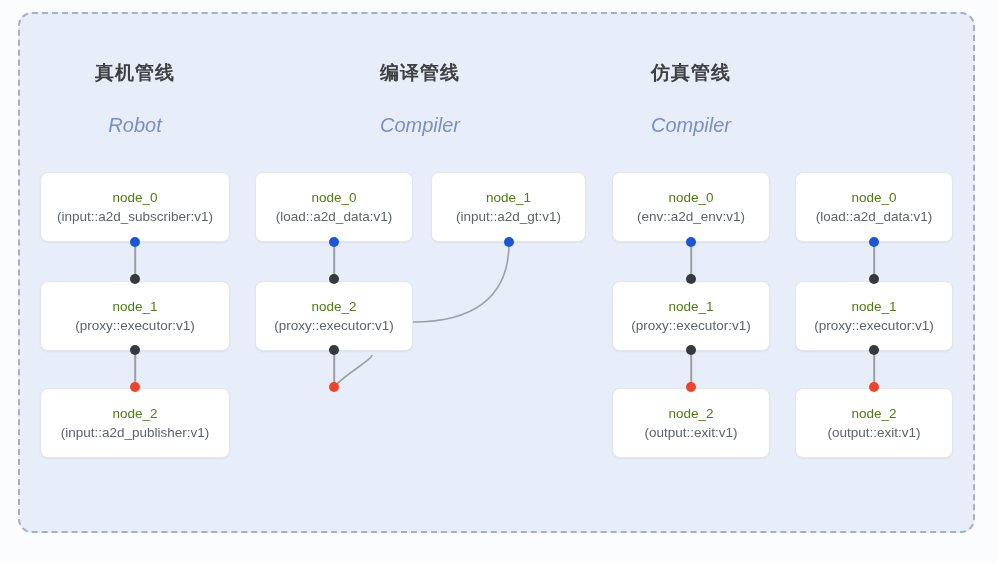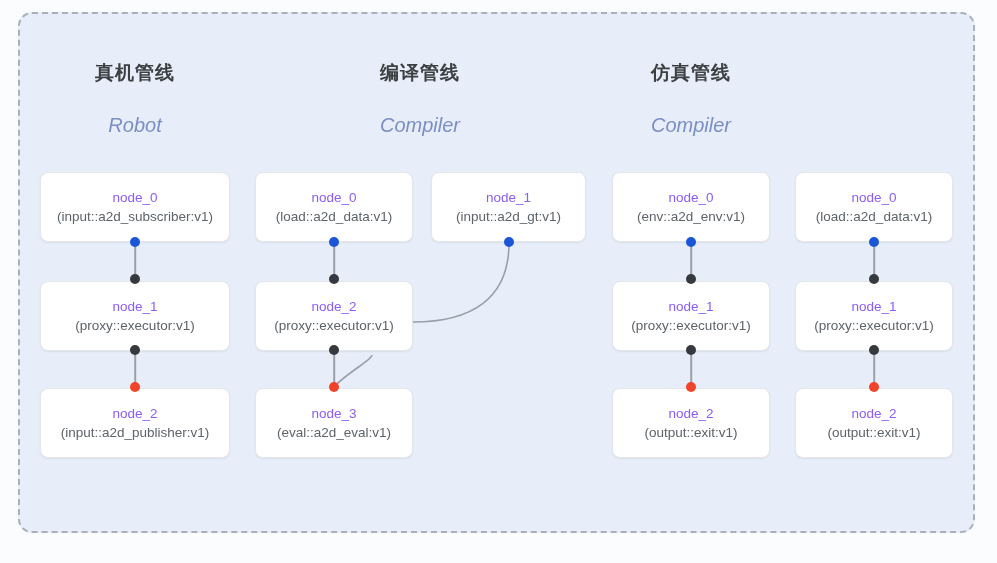--- a/index.html
+++ b/index.html
@@ -66,21 +66,21 @@
     border-radius: 8px;
     box-shadow: 0 1px 2px rgba(30,40,60,0.07);
     display: flex;
     flex-direction: column;
     align-items: center;
     justify-content: center;
     z-index: 3;
   }
   .node-title {
     font-size: 13.5px;
-    color: #8b5cf6;
+    color: #4d7c0f;
     line-height: 19px;
   }
   .node-sub {
     font-size: 13.5px;
     color: #5d6368;
     line-height: 19px;
     white-space: nowrap;
     text-align: center;
   }
 
@@ -159,24 +159,20 @@
     <div class="node-title">node_0</div>
     <div class="node-sub">(load::a2d_data:v1)</div>
   </div>
   <div class="node" style="left:431px; top:172px; width:155px; height:70px;">
     <div class="node-title">node_1</div>
     <div class="node-sub">(input::a2d_gt:v1)</div>
   </div>
   <div class="node" style="left:255px; top:281px; width:158px; height:70px;">
     <div class="node-title">node_2</div>
     <div class="node-sub">(proxy::executor:v1)</div>
-  </div>
-  <div class="node" style="left:255px; top:388px; width:158px; height:70px;">
-    <div class="node-title">node_3</div>
-    <div class="node-sub">(eval::a2d_eval:v1)</div>
   </div>
   <div class="vline" style="left:334px; top:242px; height:39px;"></div>
   <div class="vline" style="left:334px; top:351px; height:37px;"></div>
   <div class="dot blue" style="left:334px; top:242px;"></div>
   <div class="dot blue" style="left:509px; top:242px;"></div>
   <div class="dot black" style="left:334px; top:279px;"></div>
   <div class="dot black" style="left:334px; top:350px;"></div>
   <div class="dot red" style="left:334px; top:387px;"></div>
 
   <div class="col-head" style="left:612px; top:60px; width:158px;">

